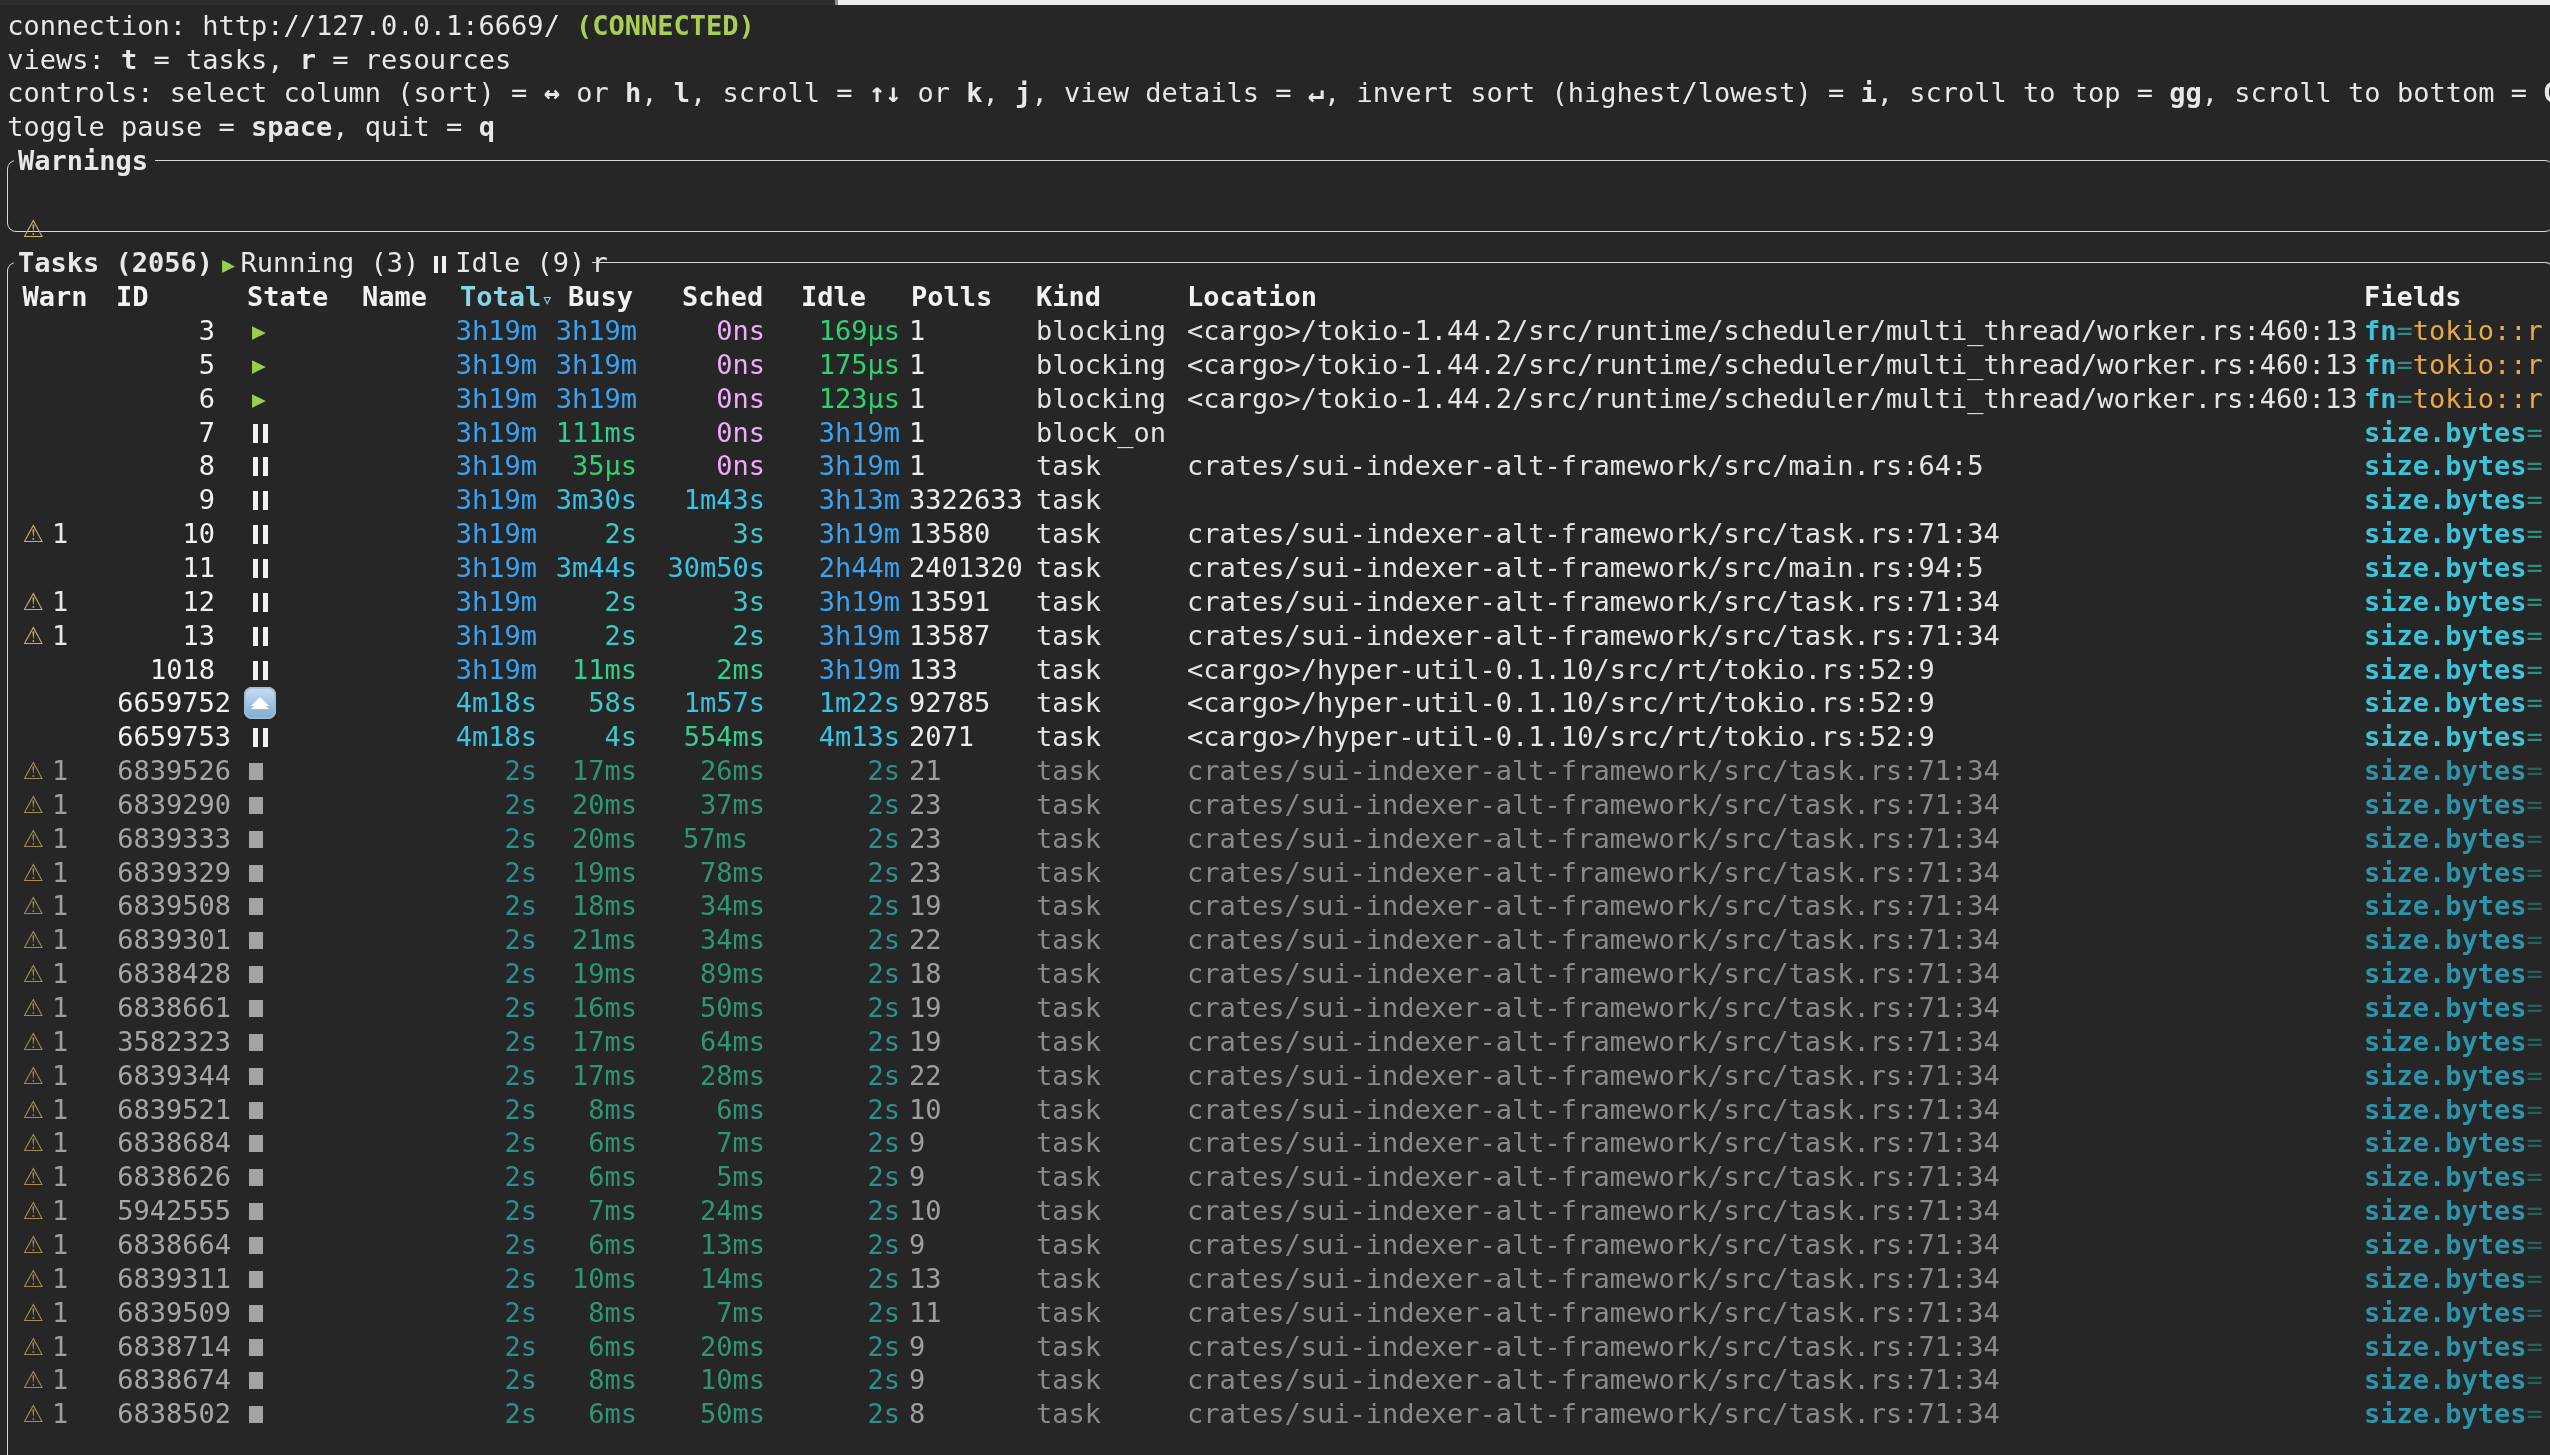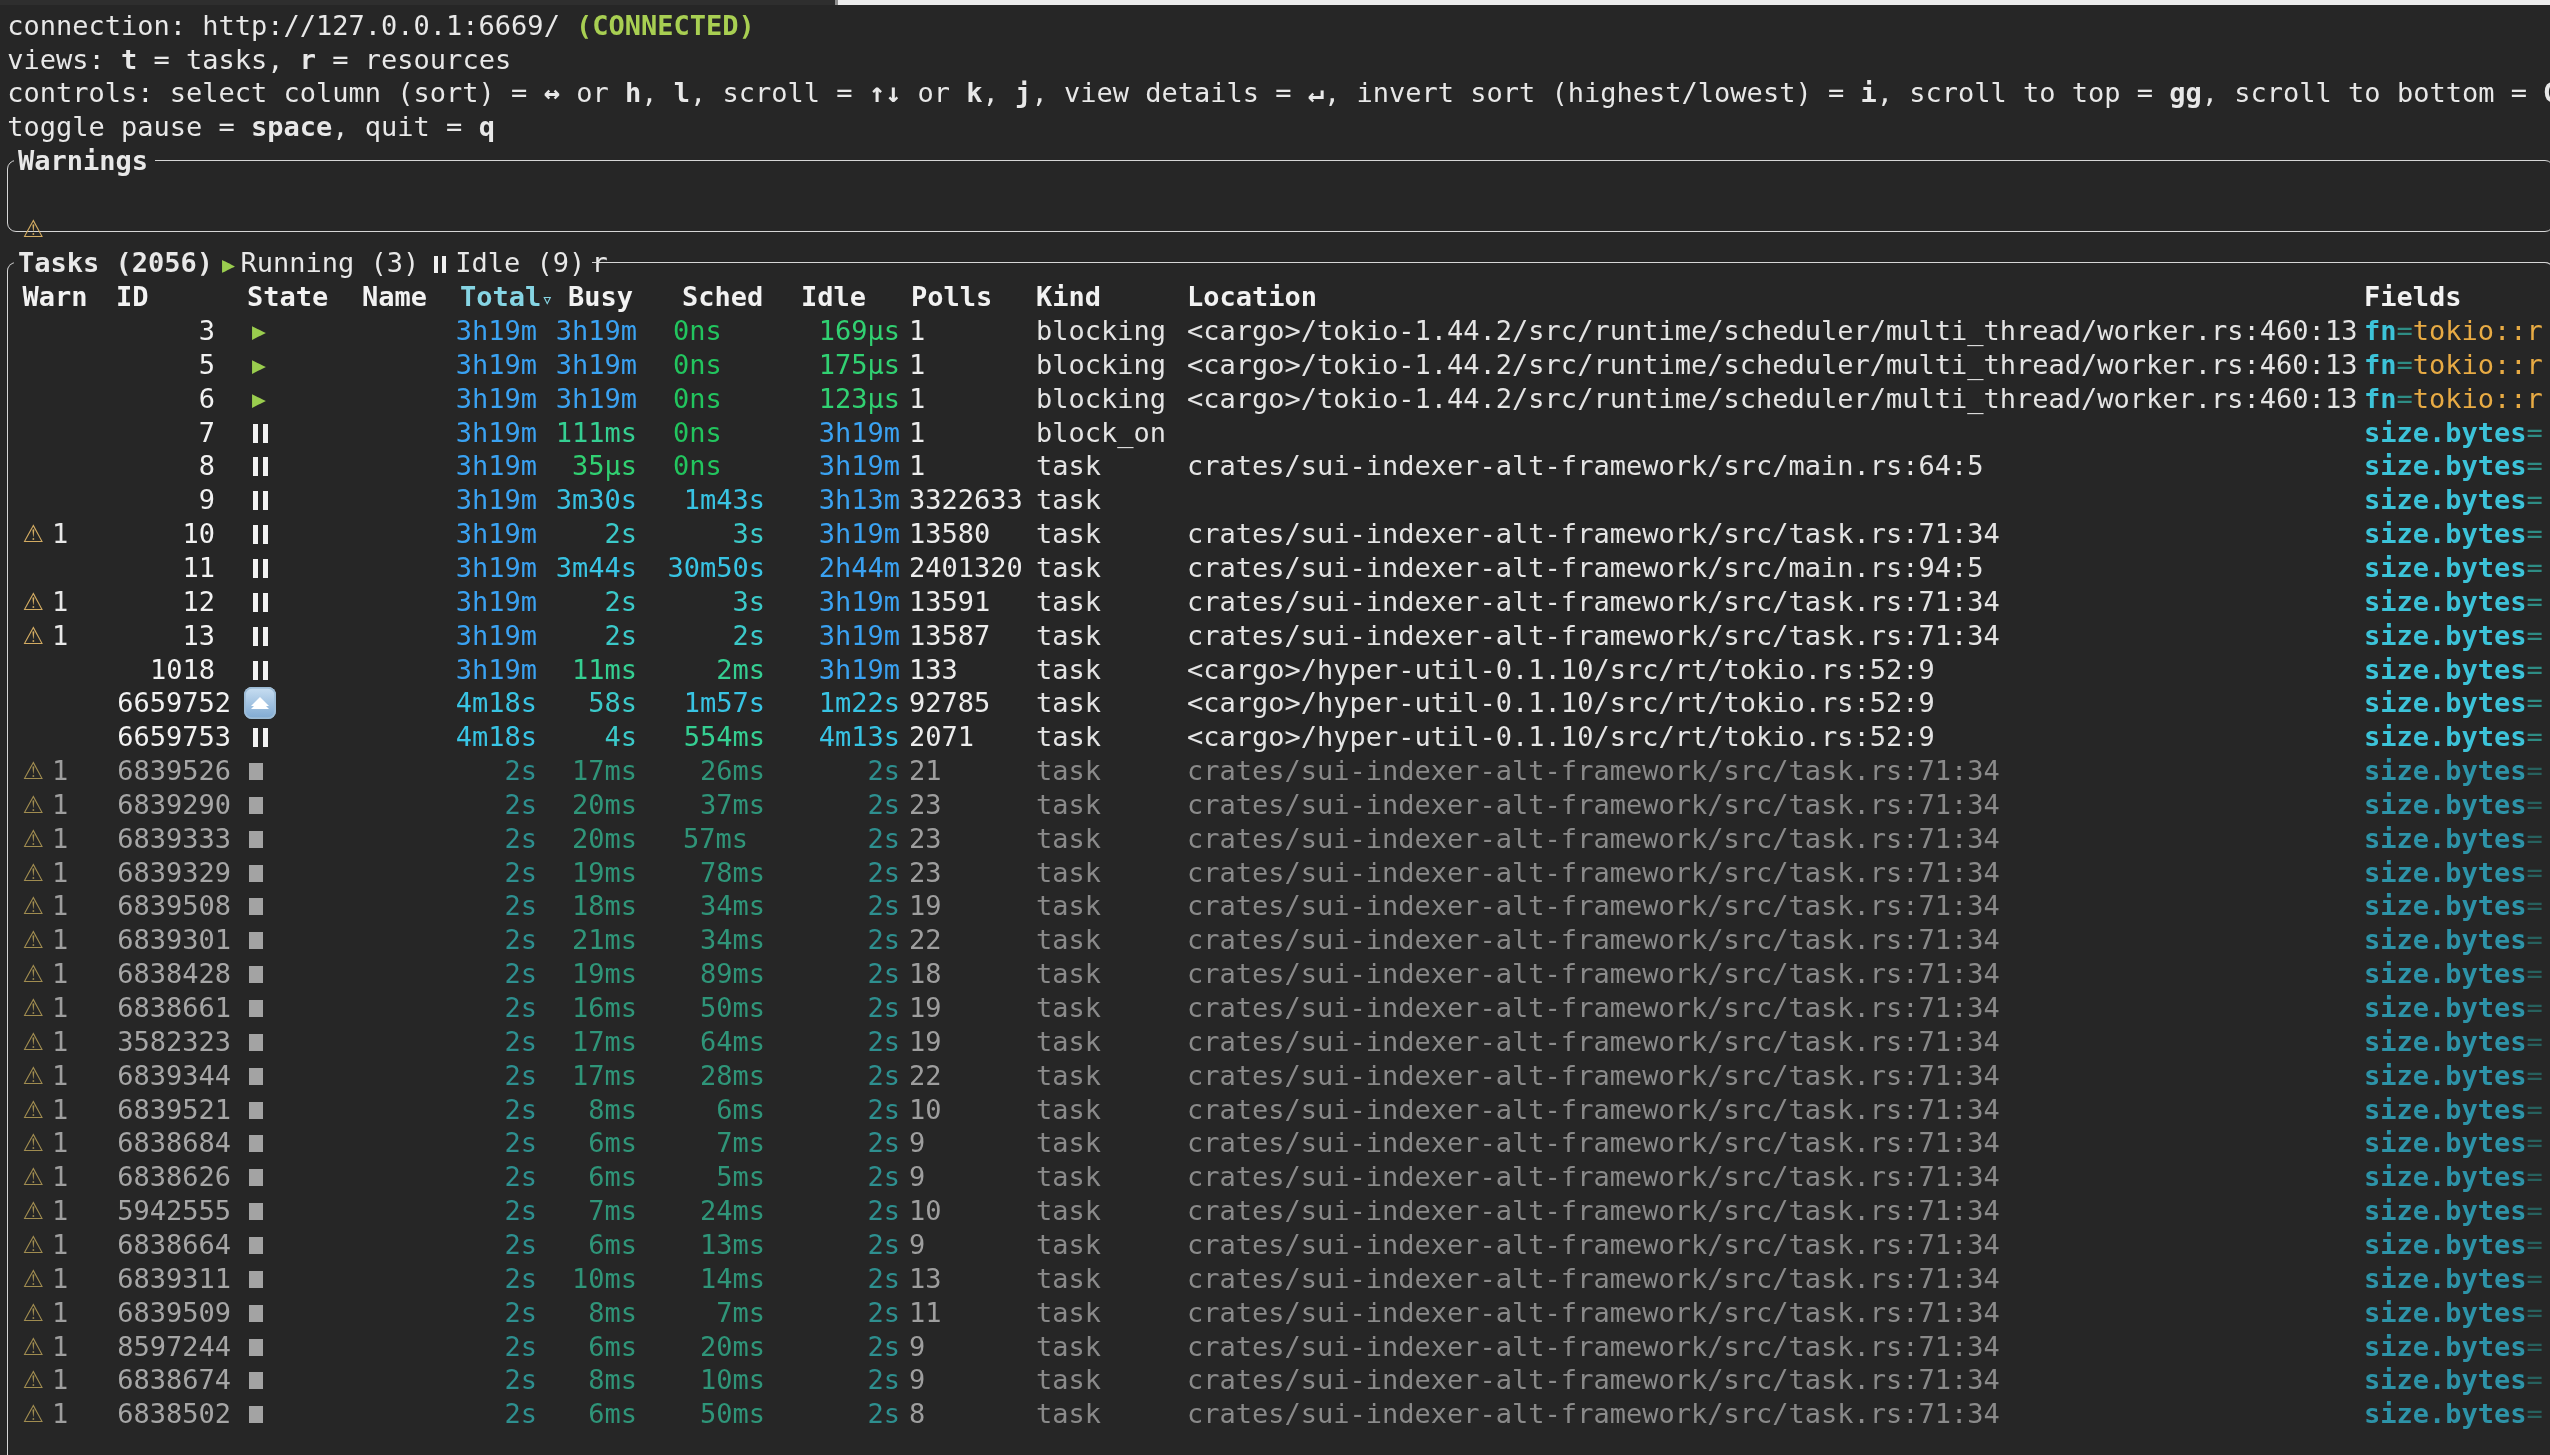--- a/index.html
+++ b/index.html
@@ -6,21 +6,21 @@
   body{width:2550px;height:1456px;background:#262626;position:relative;
        font-family:"DejaVu Sans Mono",monospace;font-size:27px;color:#e8e8e8;}
   .line{position:absolute;height:34px;line-height:34px;white-space:pre;}
   .cell{position:absolute;height:34px;line-height:34px;white-space:pre;overflow:hidden;}
   .r{text-align:right;}
   .b{font-weight:bold;}
   .box{position:absolute;border:1.8px solid #d6d6d6;border-radius:9px;}
   .boxtitle{position:absolute;height:34px;line-height:34px;white-space:pre;background:#262626;padding:0 7.2px 0 3.6px;font-weight:bold;}
   
   .c-h{color:#3aa2f2;}  .c-m{color:#38c4e4;}  .c-s{color:#3bc9c9;}
-  .c-ms{color:#35cf92;} .c-us{color:#31d172;} .c-ns{color:#22c55e;text-align:center;}
+  .c-ms{color:#35cf92;} .c-us{color:#31d172;} .c-ns{color:#f0abfc;}
   .trow.dim .c-s{color:#2e8f8f;} .trow.dim .c-ms{color:#2f9579;}
   .trow{position:absolute;left:0;width:2550px;height:34px;}
   .id-cell{color:#f2f2f2;} .trow.dim .id-cell{color:#a6a6a6;}
   .polls-cell{color:#ececec;} .trow.dim .polls-cell{color:#9e9e9e;}
   .kind-cell,.loc-cell{color:#e4e4e4;} .trow.dim .kind-cell,.trow.dim .loc-cell{color:#8a8a8a;}
   .warn-ic{color:#d2ab62;font-family:"DejaVu Sans",sans-serif;font-size:24px;} .trow.dim .warn-ic{color:#a08c50;}
   .warn-ct{color:#e8e8e8;} .trow.dim .warn-ct{color:#9e9e9e;}
   .fk{color:#3cc3d9;font-weight:bold;} .feq{color:#2e8c84;} .fvv{color:#e8ab44;}
   .trow.dim .fk{color:#2d93a8;} .trow.dim .feq{color:#27615e;}
   .state-run{color:#9acd4e;font-size:23px;}
@@ -507,21 +507,21 @@
       <span class="cell c-ms r" style="left: 630px; width: 135px;">7ms</span>
       <span class="cell c-s r" style="left: 765px; width: 135px;">2s</span>
       <span class="cell polls-cell" style="left: 909px;">11</span>
       <span class="cell kind-cell" style="left: 1036px;">task</span>
       <span class="cell loc-cell" style="left: 1187px; width: 1172px;">crates/sui-indexer-alt-framework/src/task.rs:71:34</span>
       <span class="cell " style="left: 2364px; width: 185px;"><span class="fk">size.bytes</span><span class="feq">=</span></span>
     </div>
     <div class="trow dim" style="top: 1330px;">
       <span class="cell warn-ic" style="left: 22.4px;">⚠</span>
       <span class="cell warn-ct" style="left: 52px;">1</span>
-      <span class="cell id-cell r" style="left: 89px; width: 142px;">8597244</span>
+      <span class="cell id-cell r" style="left: 89px; width: 142px;">6838714</span>
       <span class="sq" style="left: 249px;"></span>
       <span class="cell c-s r" style="left: 402px; width: 135px;">2s</span>
       <span class="cell c-ms r" style="left: 502px; width: 135px;">6ms</span>
       <span class="cell c-ms r" style="left: 630px; width: 135px;">20ms</span>
       <span class="cell c-s r" style="left: 765px; width: 135px;">2s</span>
       <span class="cell polls-cell" style="left: 909px;">9</span>
       <span class="cell kind-cell" style="left: 1036px;">task</span>
       <span class="cell loc-cell" style="left: 1187px; width: 1172px;">crates/sui-indexer-alt-framework/src/task.rs:71:34</span>
       <span class="cell " style="left: 2364px; width: 185px;"><span class="fk">size.bytes</span><span class="feq">=</span></span>
     </div>

